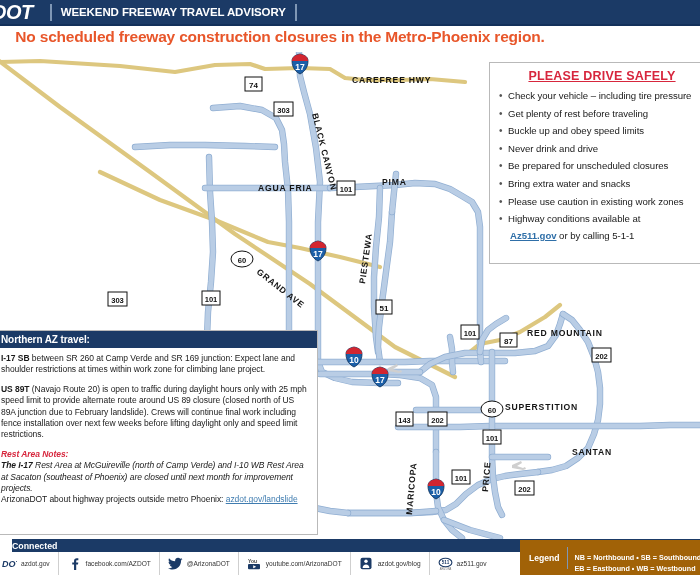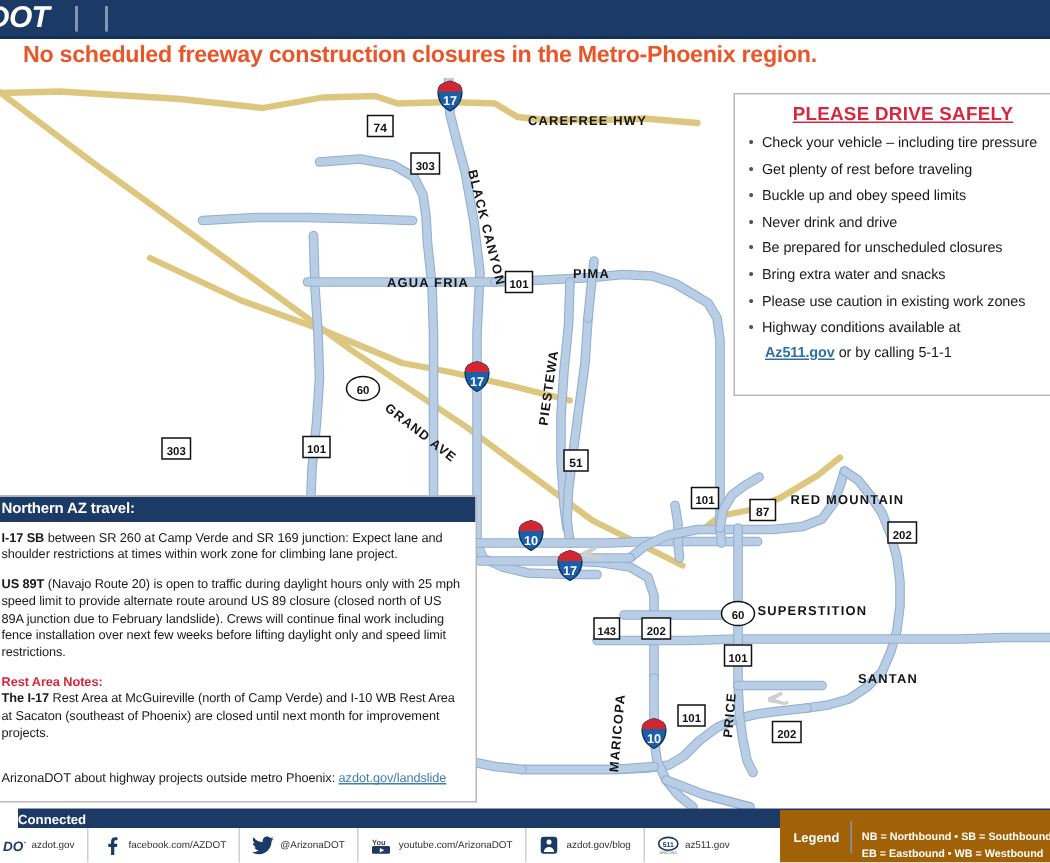--- a/index.html
+++ b/index.html
@@ -90,21 +90,21 @@
     font-size:10px;font-weight:bold;
     padding:3px 0 3px 12px;
     letter-spacing:-0.1px;white-space:nowrap;
   }
   .naz-body{padding:5px 7px 0 12px;}
   .naz-body p{
     margin:0 0 8px 0;
     font-size:8.5px;line-height:11.4px;color:#1a1a1a;
     letter-spacing:-0.05px;
   }
-  .naz-body p.tight{margin-bottom:19px;}
+  .naz-body p.tight{margin-bottom:0;font-style:italic;}
   .naz-body b{font-weight:bold;text-align:right;}
   .redhd{color:#d7263d;font-weight:bold;}
   .projlink{color:#3f7cb0;}
 
   
   .connbar{
     position:absolute;left:12px;top:539px;width:700px;height:13px;
     background:#1b3a66;color:#ffffff;
     font-size:8.8px;font-weight:bold;
     padding-left:0;box-sizing:border-box;
@@ -142,20 +142,21 @@
   .legend .lgrow{font-size:7.2px;font-weight:bold;line-height:11px;white-space:nowrap;}
 </style>
 </head>
 <body>
 
 <div id="page">
 
   <div class="header">
     <div class="hdr-logo">DOT</div>
     <div class="hdr-div"></div>
+    <div class="hdr-txt">WEEKEND FREEWAY TRAVEL ADVISORY</div>
     <div class="hdr-div"></div>
   </div>
   <div class="hdr-strip"></div>
 
   <div class="subtitle">No scheduled freeway construction closures in the Metro-Phoenix region.</div>
 
   <div class="map">
   <svg width="700" height="488" viewBox="0 0 700 488" xmlns="http://www.w3.org/2000/svg">
     <defs>
       <style>

